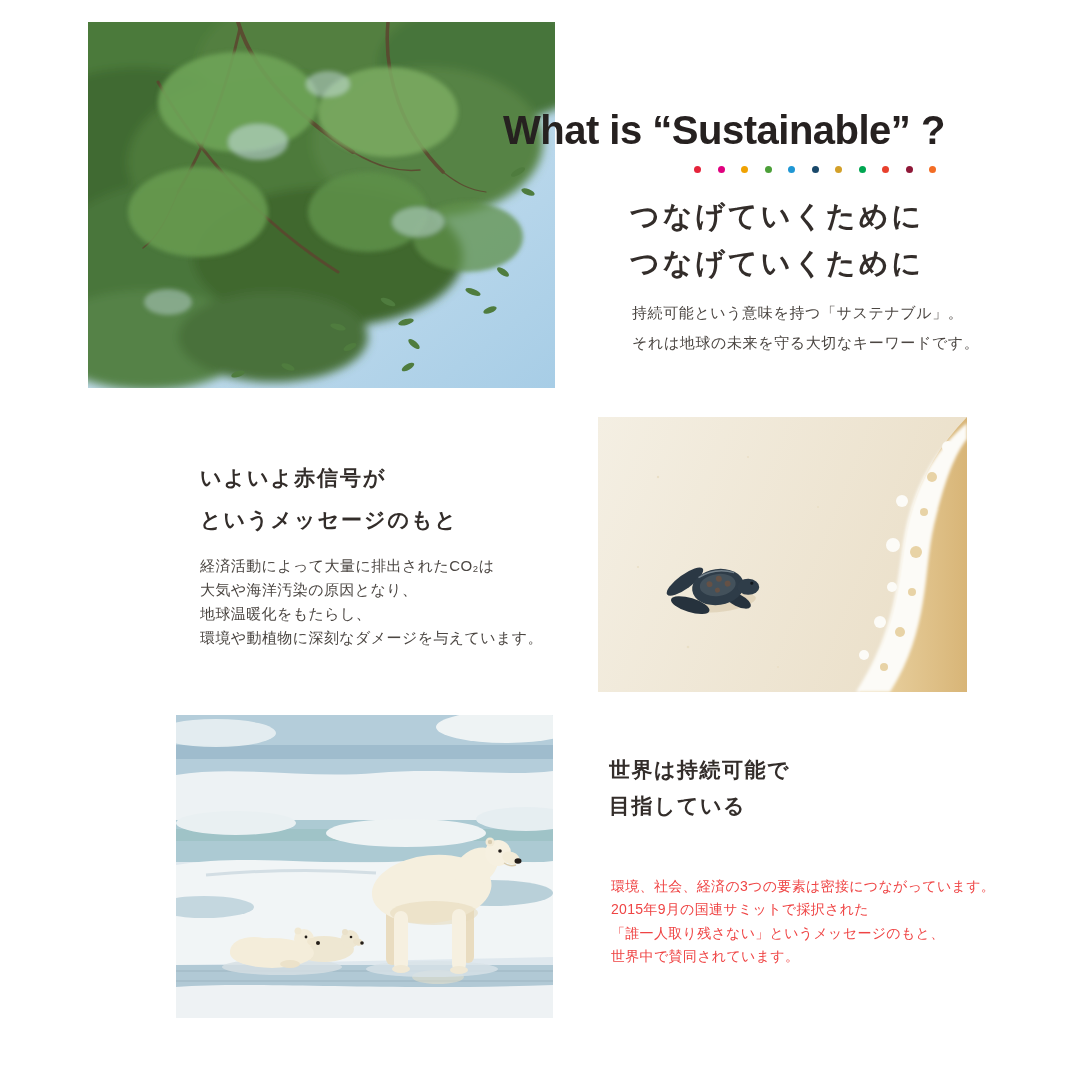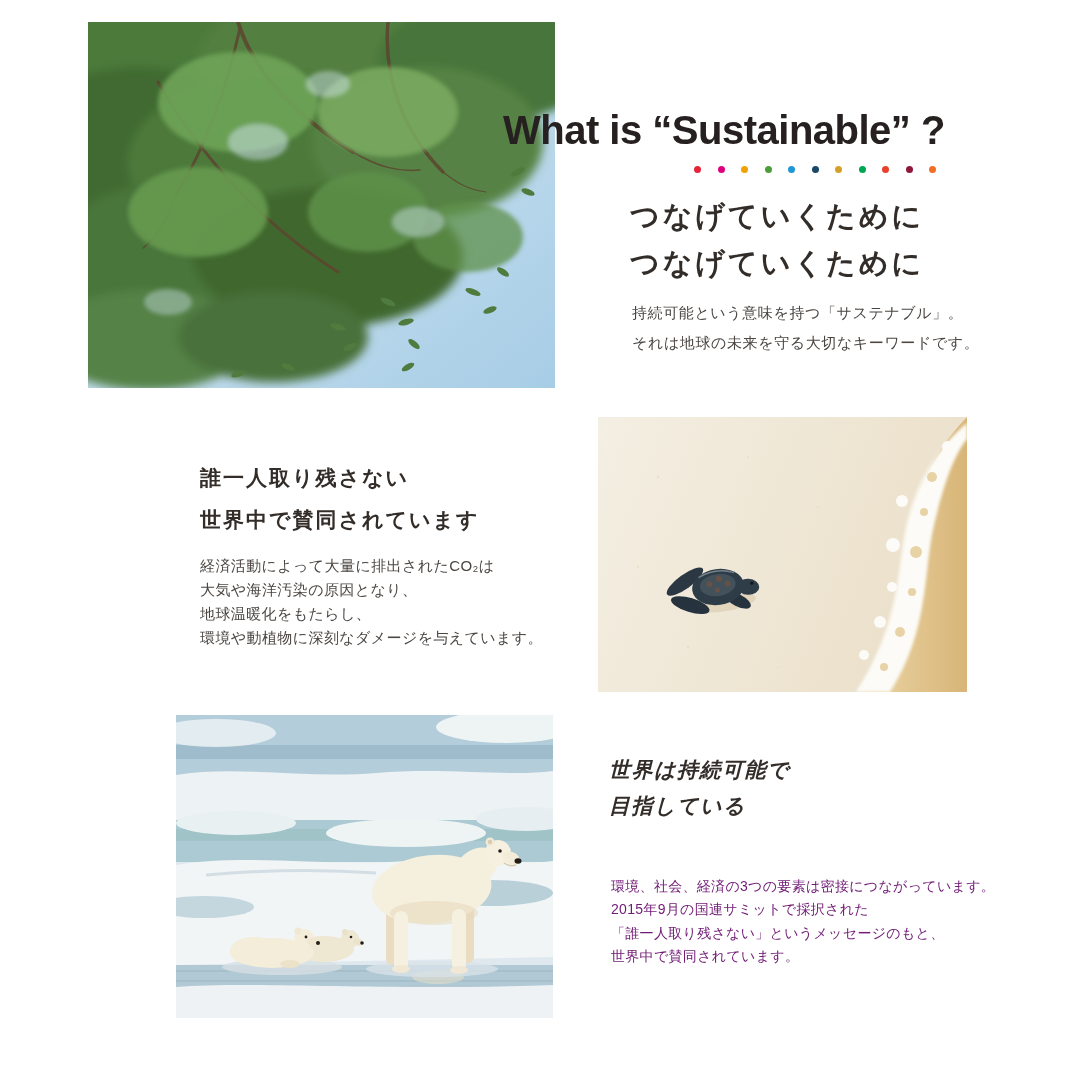--- a/index.html
+++ b/index.html
@@ -21,23 +21,23 @@
                  letter-spacing:3px;line-height:47px;color:#332d2a;white-space:nowrap;}
   .intro-body{position:absolute;left:632px;top:298px;font-size:15px;letter-spacing:0.6px;
               line-height:30px;color:#4b4642;white-space:nowrap;}
 
   .env-heading{position:absolute;left:200px;top:457px;font-size:21px;font-weight:bold;
                letter-spacing:2px;line-height:42px;color:#332d2a;white-space:nowrap;}
   .env-body{position:absolute;left:200px;top:554px;font-size:15px;letter-spacing:0.4px;
             line-height:24px;color:#4b4642;white-space:nowrap;}
 
   .sdg-heading{position:absolute;left:609px;top:752px;font-size:21px;font-weight:bold;
-               letter-spacing:1.5px;line-height:36px;color:#332d2a;white-space:nowrap;font-style:italic;}
+               letter-spacing:1.5px;line-height:36px;color:#332d2a;white-space:nowrap;}
   .sdg-body{position:absolute;left:611px;top:875px;font-size:14px;letter-spacing:0.3px;
-            line-height:23.4px;color:#701a75;white-space:nowrap;}
+            line-height:23.4px;color:#ef4444;white-space:nowrap;}
   .line{display:block;}
 </style>
 </head>
 <body>
 
 <div class="canvas">
 
   <div class="photo" id="photo-tree">
     <svg viewBox="0 0 467 366" preserveAspectRatio="none">
       <defs>
@@ -123,22 +123,22 @@
   <div class="intro-heading jp">
     <span class="line">つなげていくために</span>
     <span class="line">つなげていくために</span>
   </div>
   <div class="intro-body jp">
     <span class="line">持続可能という意味を持つ「サステナブル」。</span>
     <span class="line">それは地球の未来を守る大切なキーワードです。</span>
   </div>
 
   <div class="env-heading jp">
-    <span class="line">誰一人取り残さない</span>
-    <span class="line">世界中で賛同されています</span>
+    <span class="line">いよいよ赤信号が</span>
+    <span class="line">というメッセージのもと</span>
   </div>
   <div class="env-body jp">
     <span class="line">経済活動によって大量に排出されたCO₂は</span>
     <span class="line">大気や海洋汚染の原因となり、</span>
     <span class="line">地球温暖化をもたらし、</span>
     <span class="line">環境や動植物に深刻なダメージを与えています。</span>
   </div>
 
   <div class="photo" id="photo-turtle">
     <svg viewBox="0 0 369 275" preserveAspectRatio="none">

